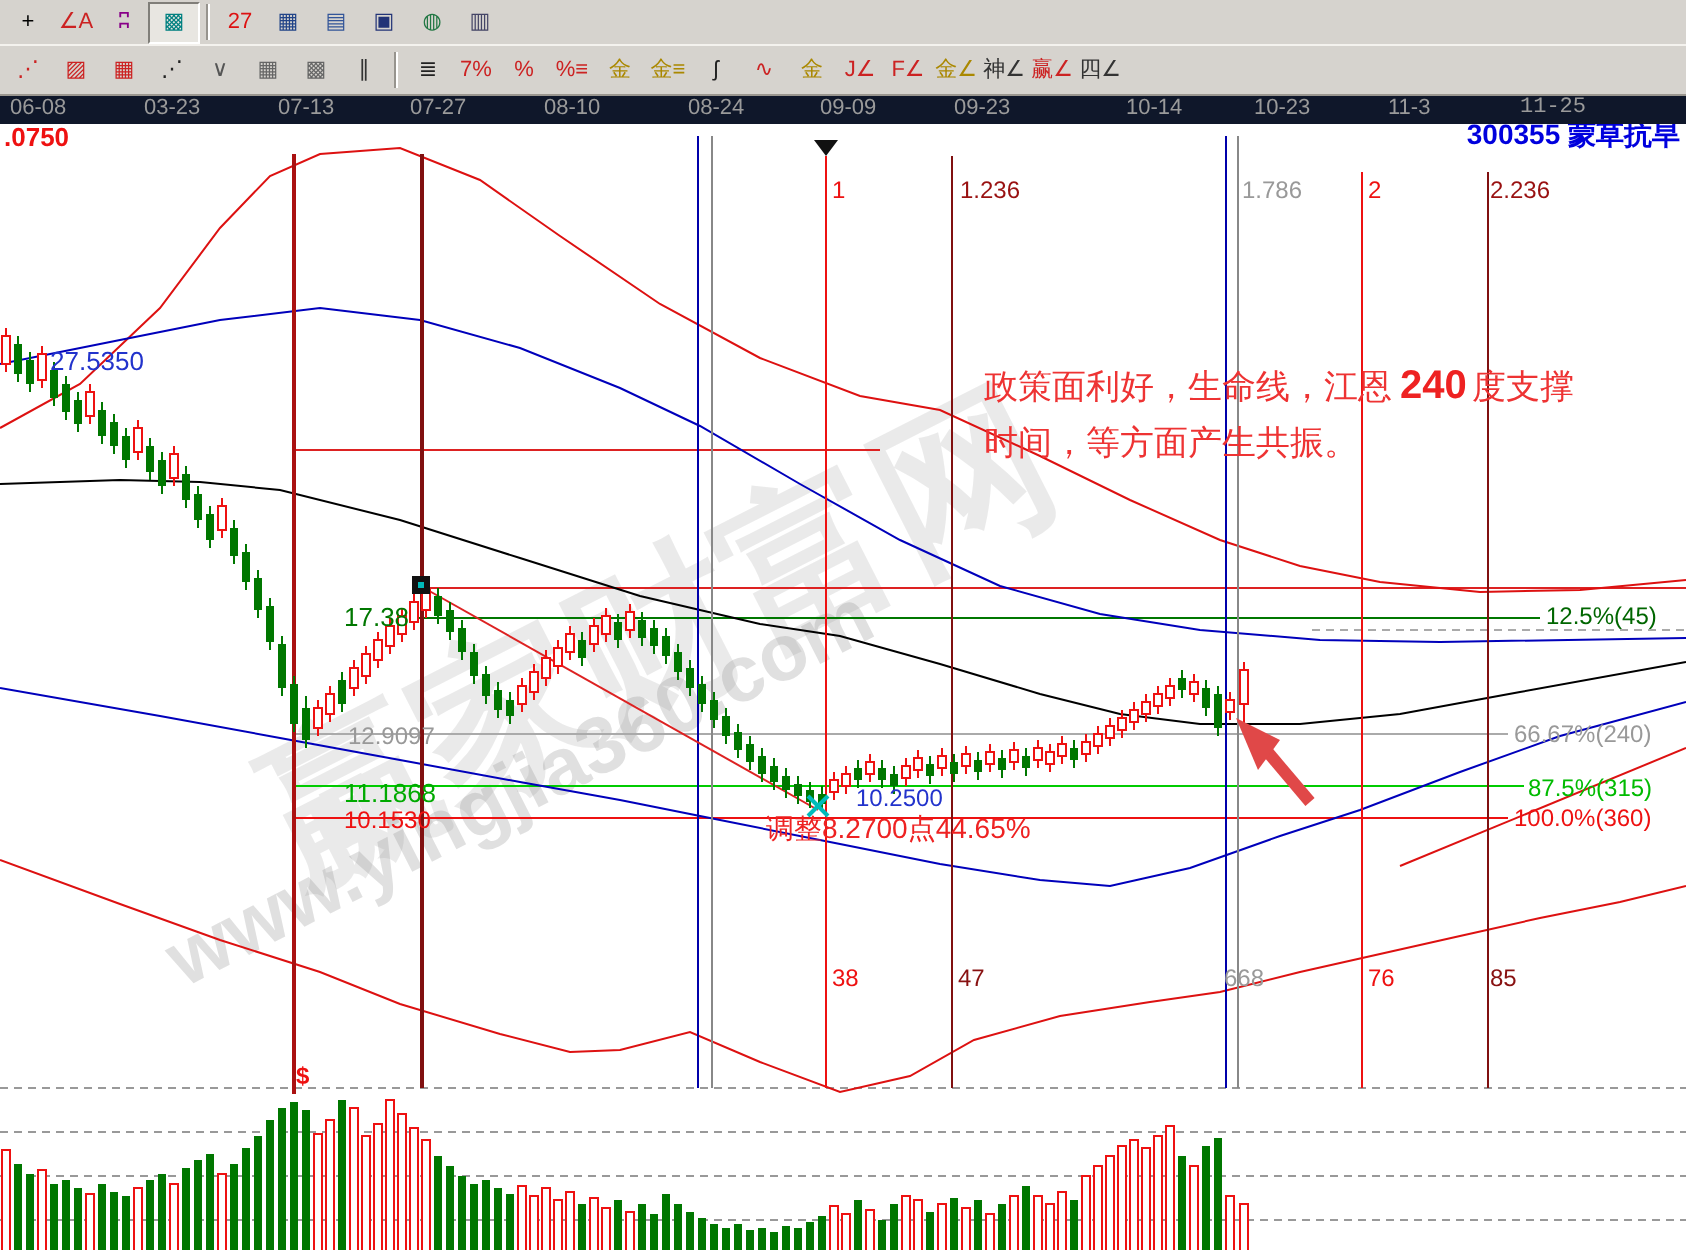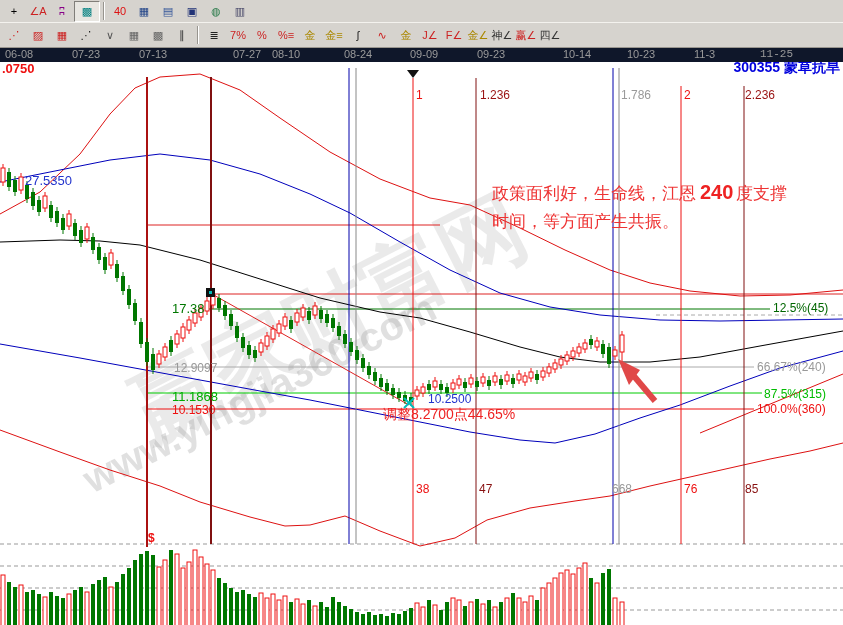--- a/index.html
+++ b/index.html
@@ -28,21 +28,21 @@
         <span style="color: rgb(204, 34, 34);">∠A</span>
       </div>
       <div class="tbtn">
         <span style="color: rgb(136, 0, 136);">ʭ</span>
       </div>
       <div class="tbtn pressed">
         <span style="color: rgb(0, 128, 128);">▩</span>
       </div>
       <div class="sep"></div>
       <div class="tbtn">
-        <span style="color: rgb(221, 17, 17);">40</span>
+        <span style="color: rgb(221, 17, 17);">27</span>
       </div>
       <div class="tbtn">
         <span style="color: rgb(34, 68, 136);">▦</span>
       </div>
       <div class="tbtn">
         <span style="color: rgb(51, 85, 153);">▤</span>
       </div>
       <div class="tbtn">
         <span style="color: rgb(34, 51, 119);">▣</span>
       </div>
@@ -120,23 +120,23 @@
       </div>
       <div class="tbtn">
         <span style="color: rgb(204, 34, 34);">赢∠</span>
       </div>
       <div class="tbtn">
         <span style="color: rgb(51, 51, 51);">四∠</span>
       </div>
     </div>
   <div class="datebar">
       <span style="left: 5px;">06-08</span>
-      <span style="left: 72px;">07-23</span>
+      <span style="left: 72px;">03-23</span>
       <span style="left: 139px; text-align: center;">07-13</span>
-      <span style="left: 205px; margin-left: 28px;">07-27</span>
+      <span style="left: 205px;">07-27</span>
       <span style="left: 272px; text-align: right;">08-10</span>
       <span style="left: 344px;">08-24</span>
       <span style="left: 410px;">09-09</span>
       <span style="left: 477px;">09-23</span>
       <span style="left: 563px;">10-14</span>
       <span style="left: 627px;">10-23</span>
       <span style="left: 694px;">11-3</span>
       <span style="left: 760px; font-family: Liberation Mono, monospace;">11-25</span>
     </div>
   <svg id="chart" width="843" height="565" viewBox="0 60 843 565">

